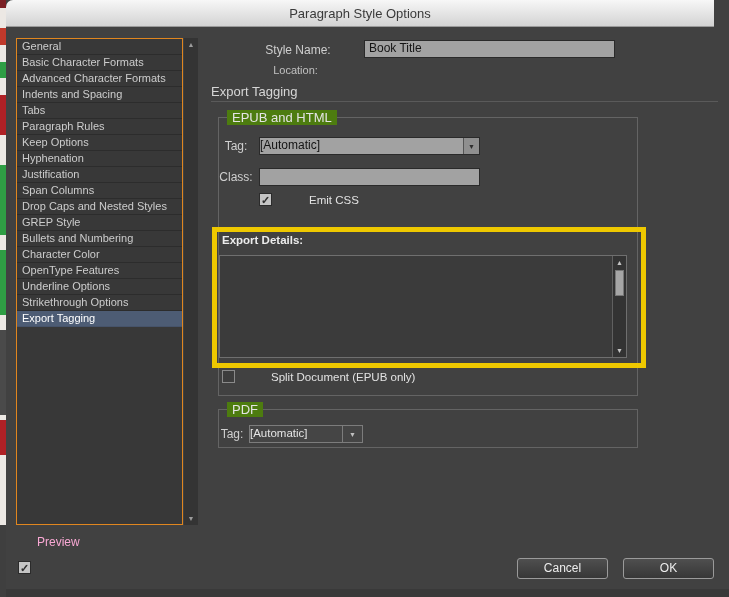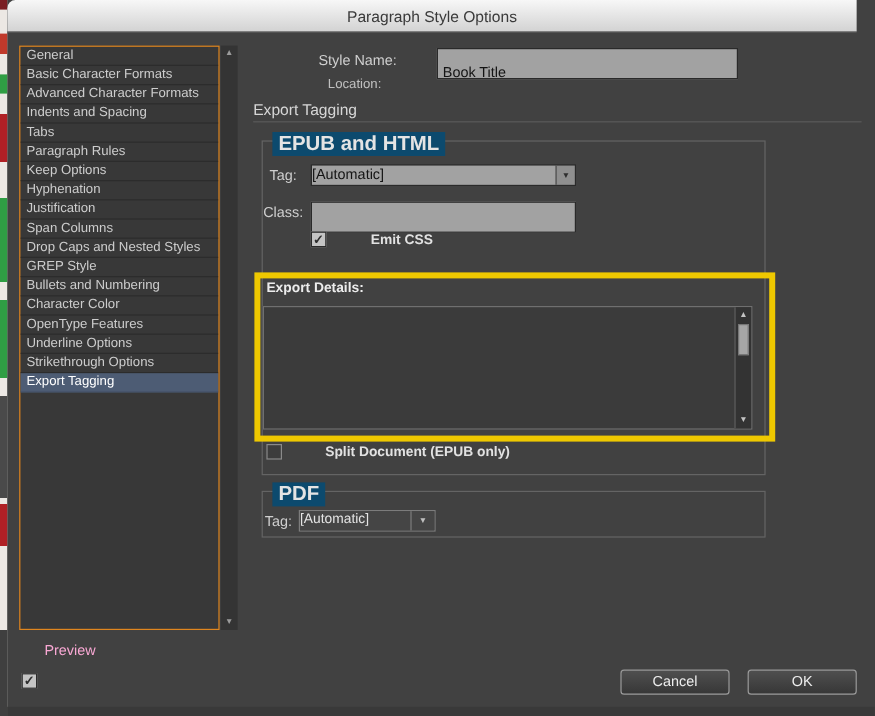--- a/index.html
+++ b/index.html
@@ -25,44 +25,44 @@
   .side-item.selected { background:#4d5c74; color:#ffffff; border-bottom-color:#46536a; }
   .scrollstrip { position:absolute; left:184px; top:38px; width:14px; height:487px;
     background:#343434; }
   .scrollstrip .arr { position:absolute; left:0; width:14px; text-align:center;
     font-size:7px; color:#9c9c9c; }
 
   
   .lbl { position:absolute; font-size:12px; color:#cfcfcf; white-space:nowrap; }
   .lbl.r { text-align:center; }
   .lightfield { position:absolute; background:#a2a2a2; border:1px solid #2a2a2a;
-    font-size:12px; color:#141414; line-height:15px; padding:12px 4px; white-space:nowrap; overflow:hidden; }
+    font-size:12px; color:#141414; line-height:15px; padding:0 4px; white-space:nowrap; overflow:hidden; }
 
   .heading { position:absolute; font-size:13px; color:#d6d6d6; }
   .divider { position:absolute; height:1px; background:#5a5a5a; }
 
   .groupbox { position:absolute; border:1px solid #646464; }
-  .legend { position:absolute; left:8px; top:-8px; background:#0c4a6e; padding:0 5px;
-    font-size:17px; font-weight:bold; color:#e4e4e4; white-space:nowrap; }
+  .legend { position:absolute; left:8px; top:-8px; background:#4d7c0f; padding:0 5px;
+    font-size:13px; font-weight:normal; color:#e4e4e4; white-space:nowrap; }
 
   .dropdown { position:absolute; display:flex; border:1px solid #2a2a2a; }
   .dropdown .val { flex:1; background:#a2a2a2; color:#141414; font-size:12px;
     line-height:15px; padding:0 0; white-space:nowrap; overflow:hidden; }
   .dropdown .arrbtn { width:16px; background:#8f8f8f; border-left:1px solid #555;
     display:flex; align-items:center; justify-content:center; font-size:7px; color:#2e2e2e; }
 
   .dropdown.dark { border:1px solid #7c7c7c; background:#454545; }
   .dropdown.dark .val { background:#454545; color:#e4e4e4; font-size:11.5px; }
   .dropdown.dark .arrbtn { background:#454545; border-left:1px solid #7c7c7c; color:#c0c0c0; width:20px; }
 
   .checkbox { position:absolute; width:13px; height:13px; background:#c4c4c4;
     border:1px solid #2b2b2b; text-align:center; line-height:12px; font-size:11px;
     font-weight:bold; color:#2e2e2e; }
   .checkbox.darkbox { background:#3d3d3d; border:1px solid #8a8a8a; }
-  .cb-label { position:absolute; font-size:11.5px; font-weight:bold; color:#e2e2e2; white-space:nowrap;padding-left:30px; }
+  .cb-label { position:absolute; font-size:11.5px; font-weight:normal; color:#e2e2e2; white-space:nowrap;padding-left:30px; }
 
   
   .details-label { position:absolute; font-size:11.5px; font-weight:bold; color:#ececec; }
   .details-box { position:absolute; background:#3b3b3b; border:1px solid #6f6f6f; }
   .details-text { position:absolute; left:4px; top:2px; right:16px; bottom:2px;
     font-size:11px; line-height:14px; color:#d8d8d8; overflow:hidden; }
   .details-text div { white-space:pre; }
   .vscroll { position:absolute; right:0; top:0; bottom:0; width:14px; background:#333333;
     border-left:1px solid #606060; }
   .vscroll .arr { position:absolute; left:0; width:13px; text-align:center; font-size:7px; color:#c4c4c4; }

